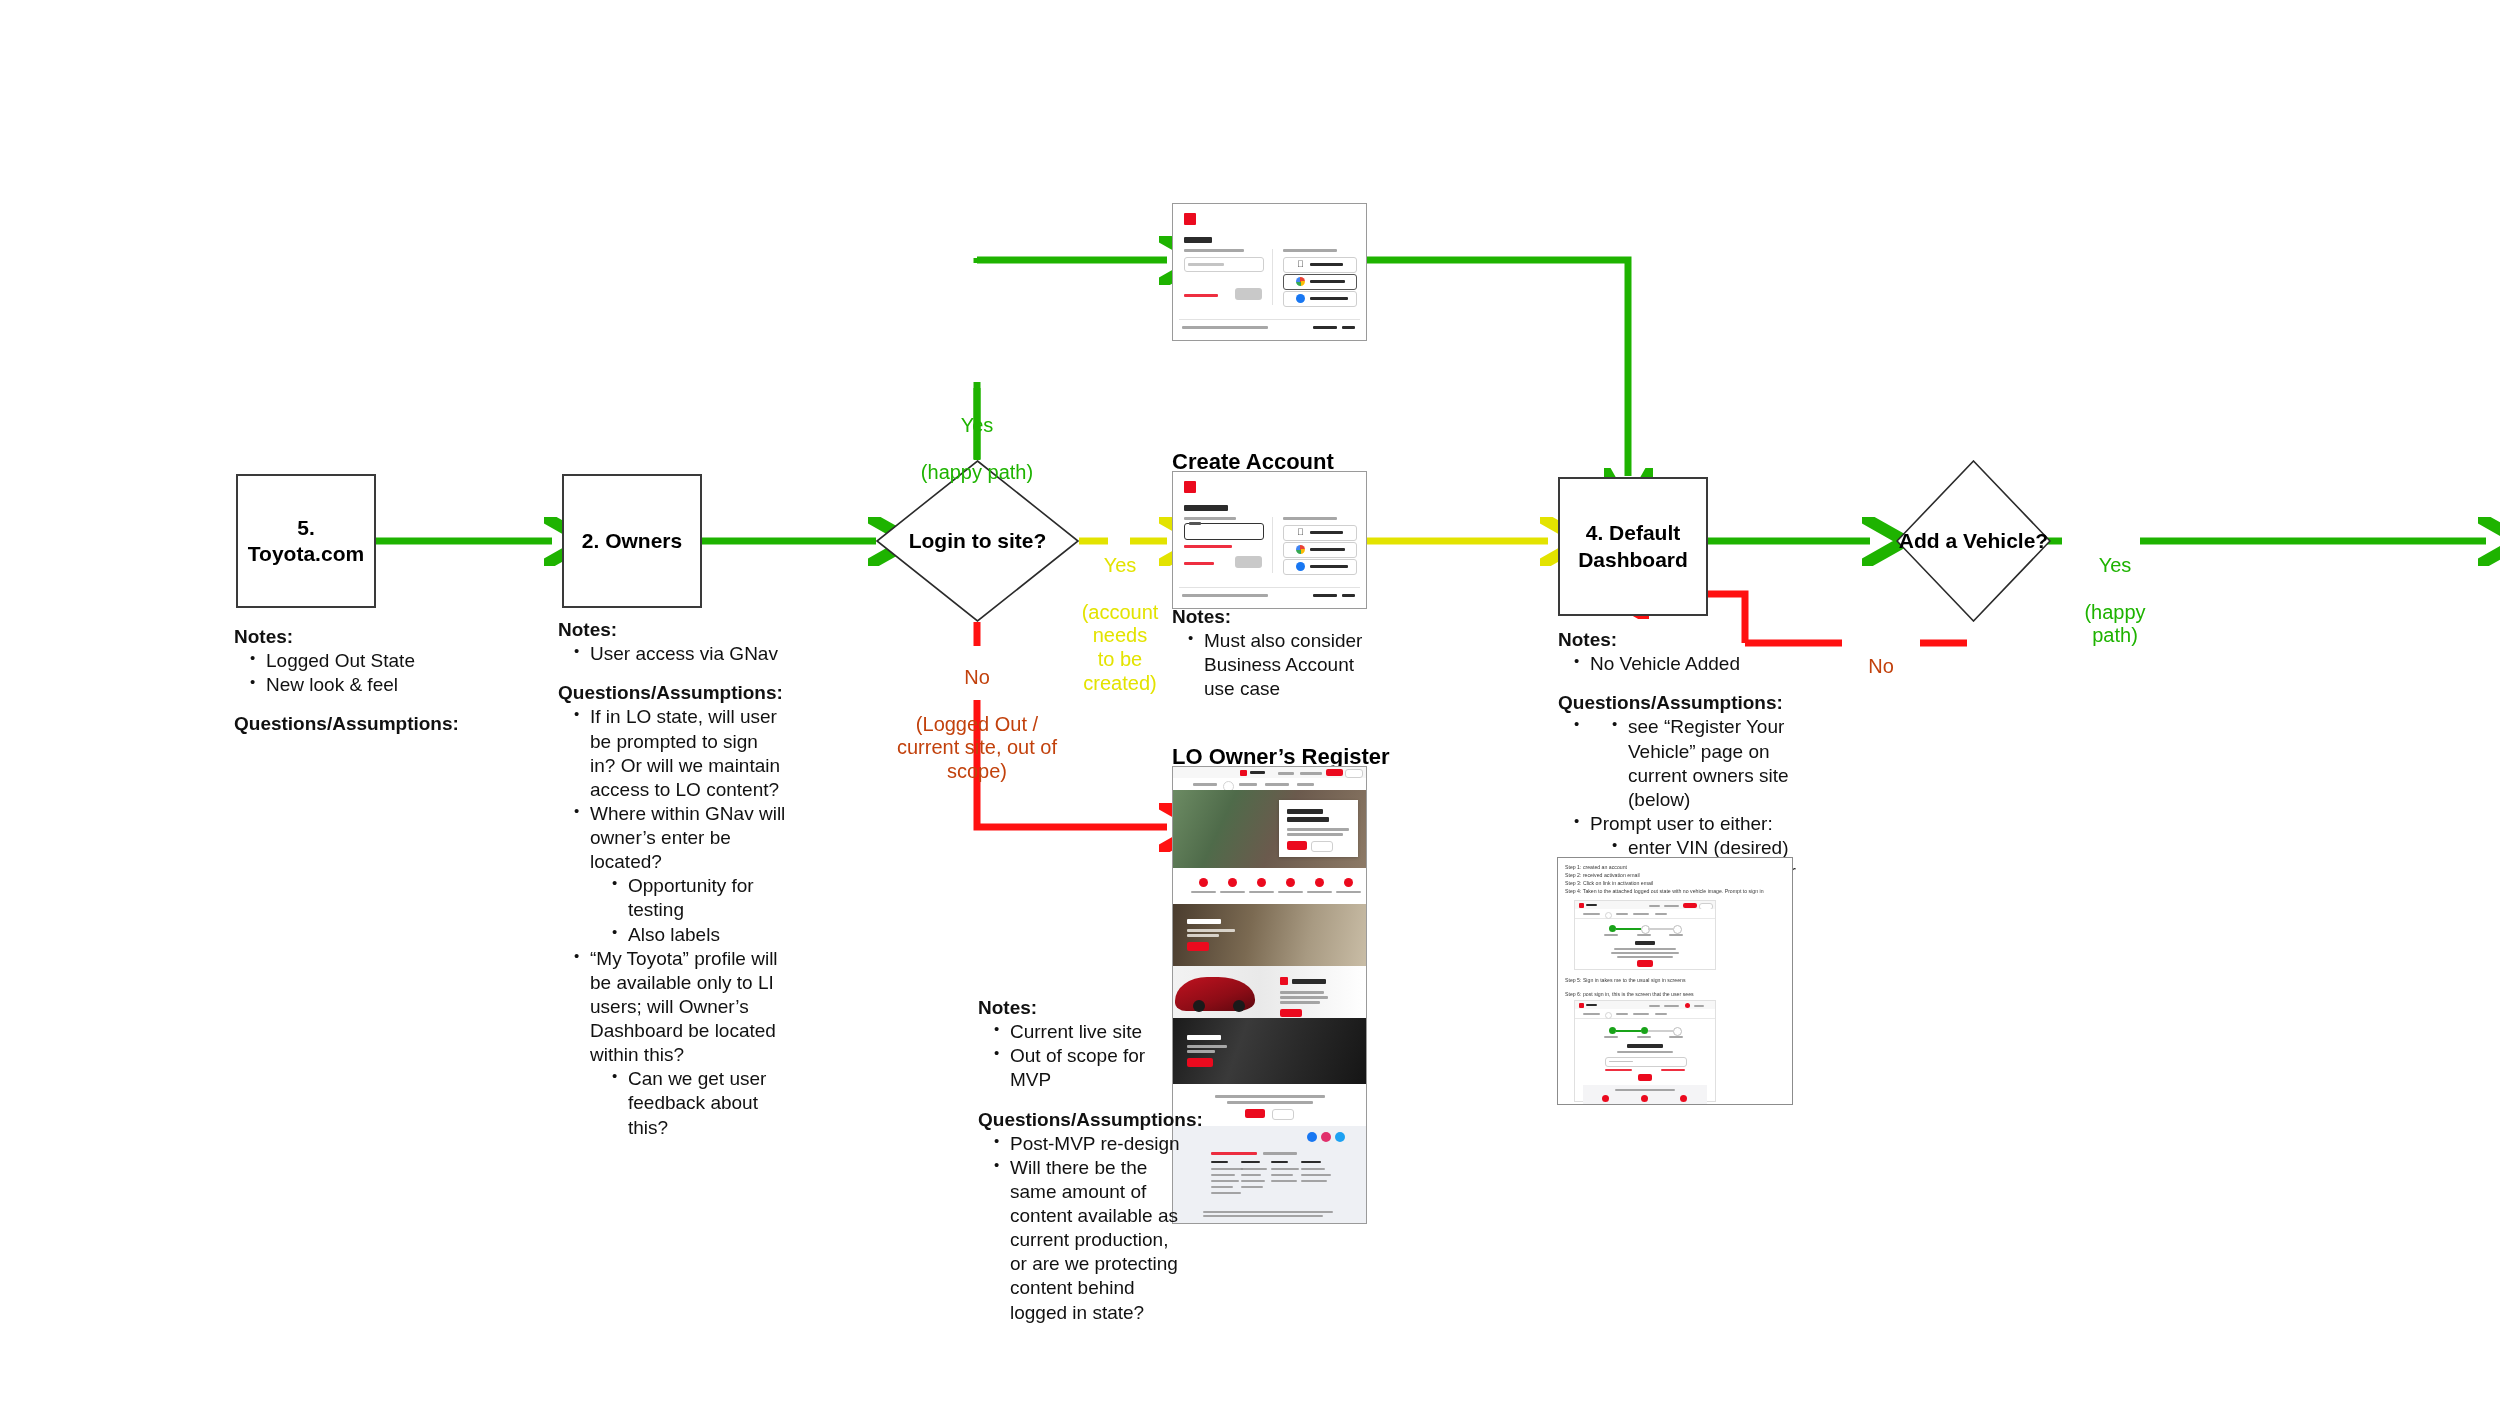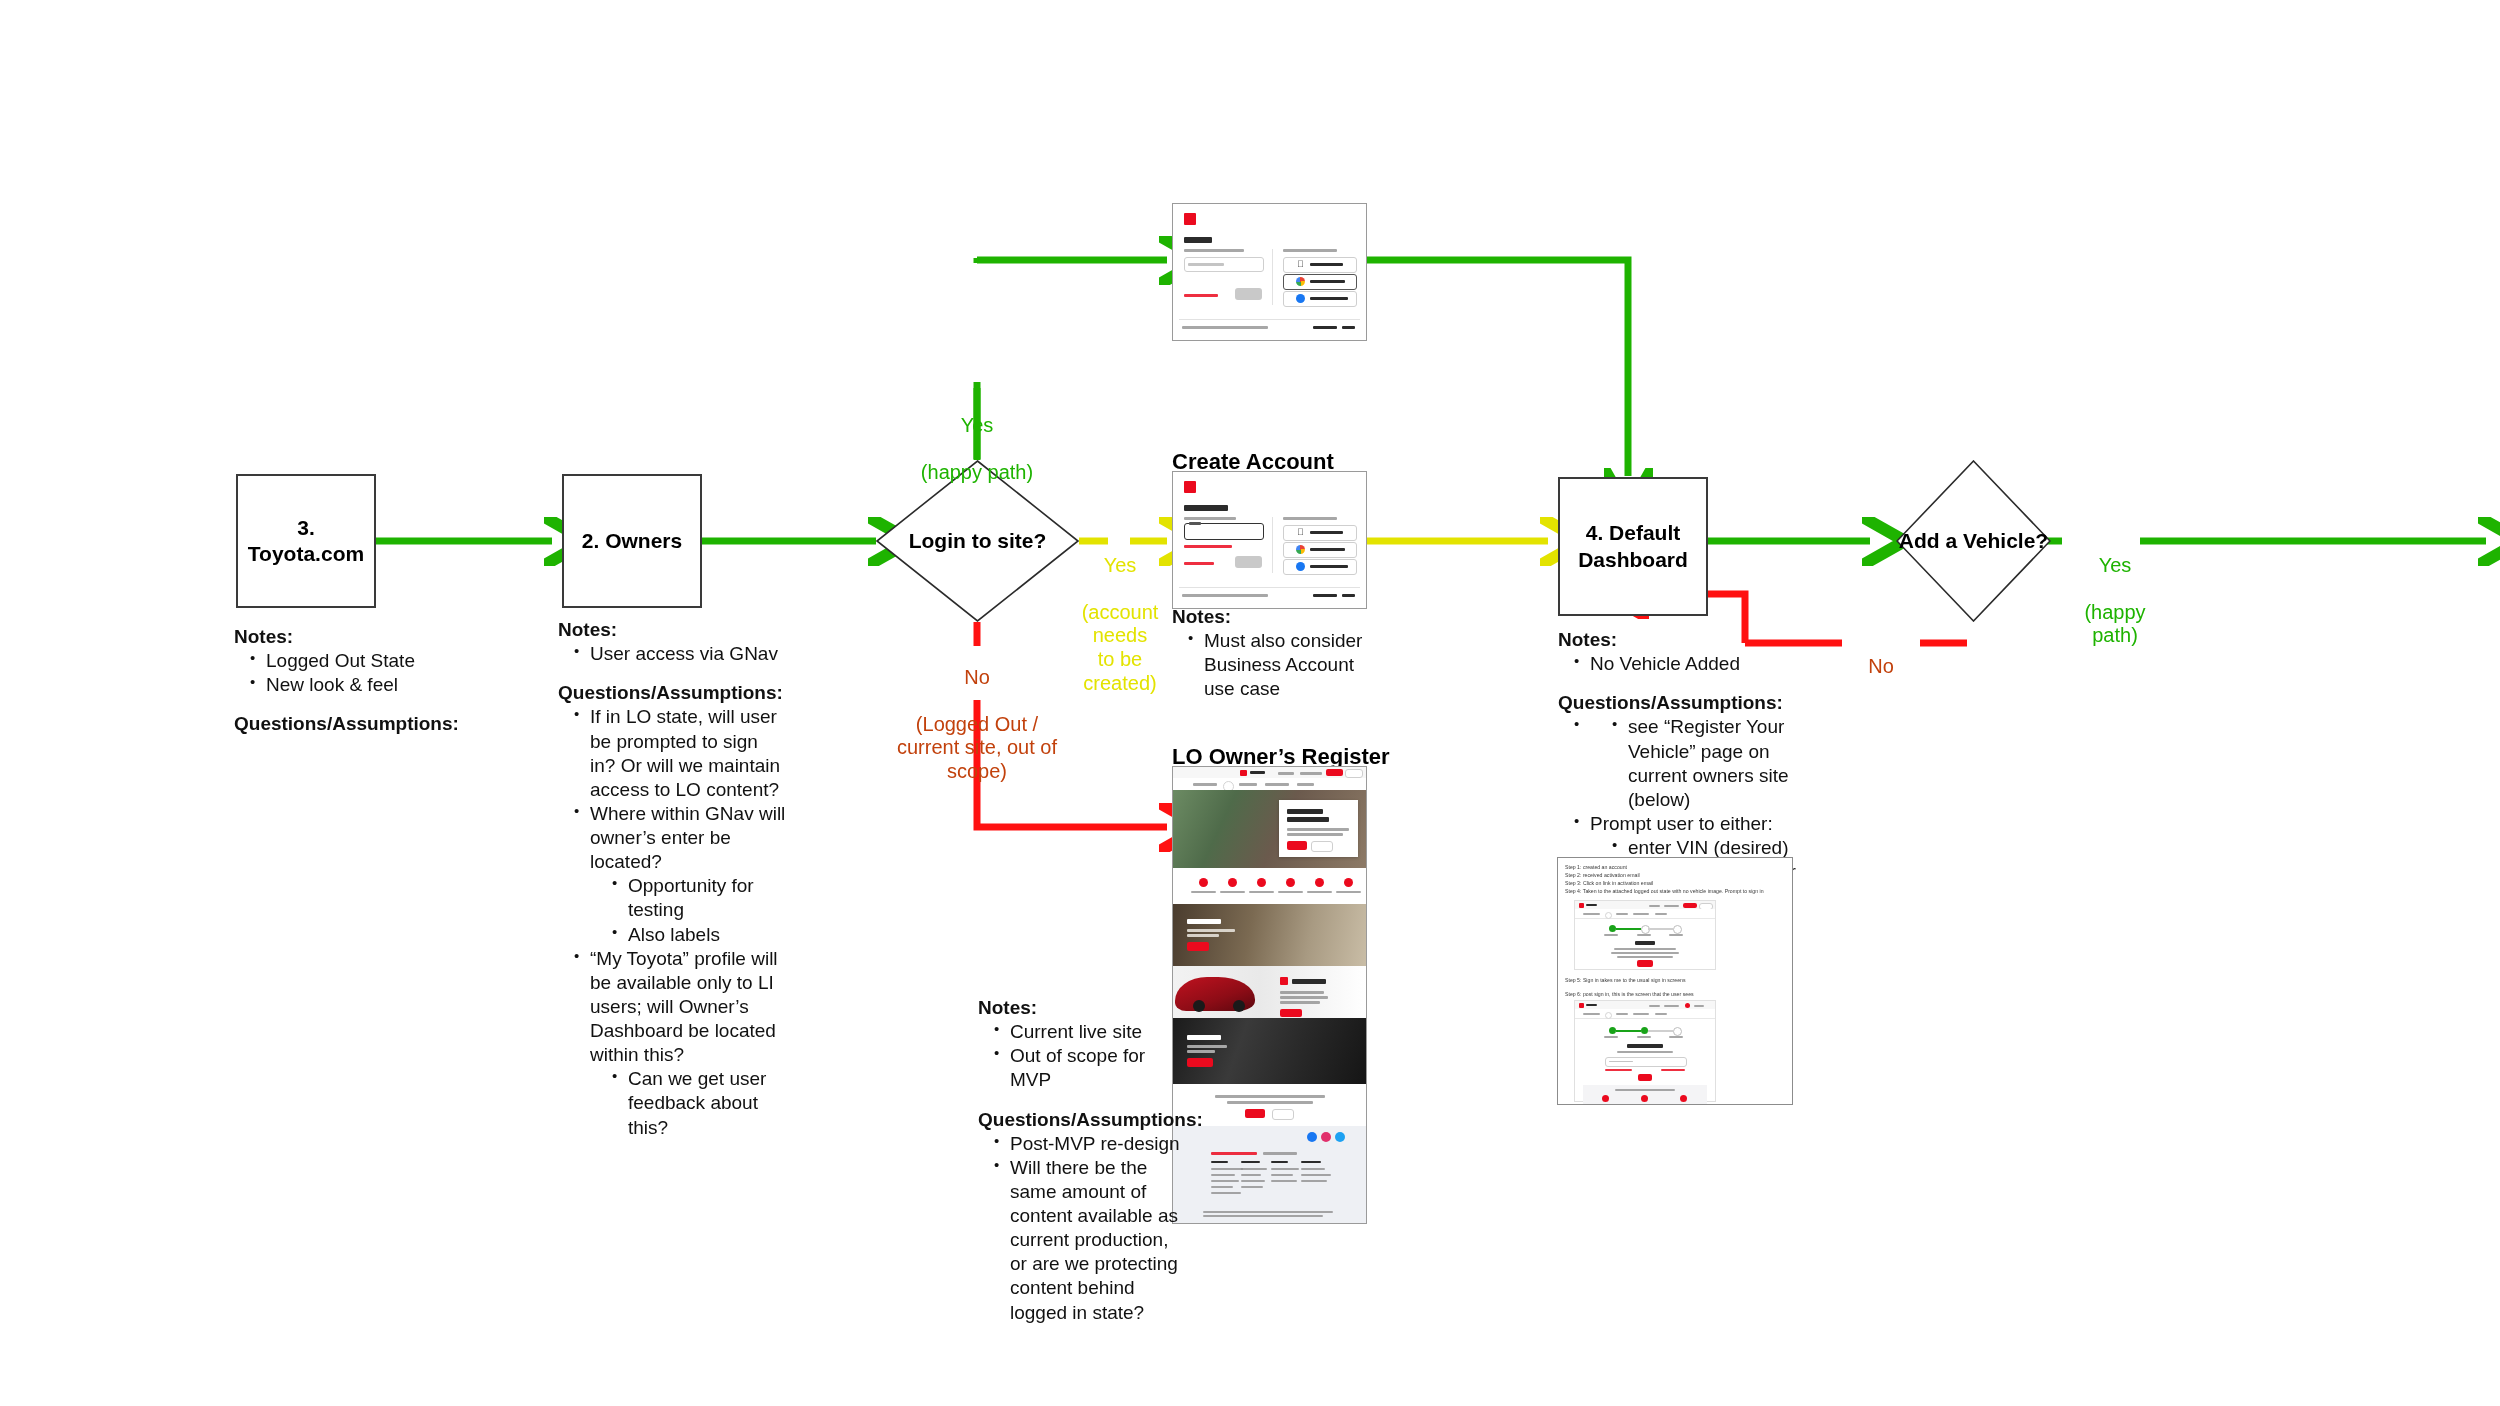--- a/index.html
+++ b/index.html
@@ -116,21 +116,21 @@
 
     <path d="M2021,541 L2062,541" stroke="#1EB300" stroke-width="7" fill="none"></path>
     <path d="M2140,541 L2486,541" stroke="#1EB300" stroke-width="7" fill="none" marker-end="url(#agreen)"></path>
 
     <path d="M1920,643 L1967,643" stroke="#FF1111" stroke-width="7" fill="none"></path>
     <path d="M1745,643 L1842,643" stroke="#FF1111" stroke-width="7" fill="none"></path>
     <path d="M1745,643 L1745,594 L1641,594" stroke="#FF1111" stroke-width="7" fill="none" marker-end="url(#ared)"></path>
   </svg>
 
   <div class="node" style="left:236px;top:474px;width:136px;height:130px;">
-    <span>3. Toyota.com</span>
+    <span>5. Toyota.com</span>
   </div>
 
   <div class="notes" style="left:234px;top:625px;width:240px;">
     <span class="hd">Notes:</span>
     <ul>
       <li>Logged Out State</li>
       <li>New look &amp; feel</li>
     </ul>
     <div class="gap"></div>
     <span class="hd">Questions/Assumptions:</span>

